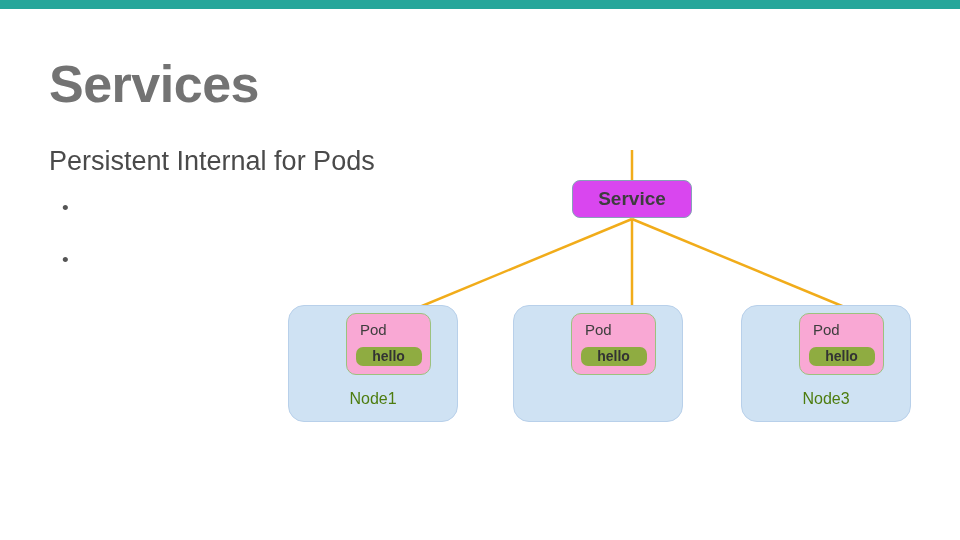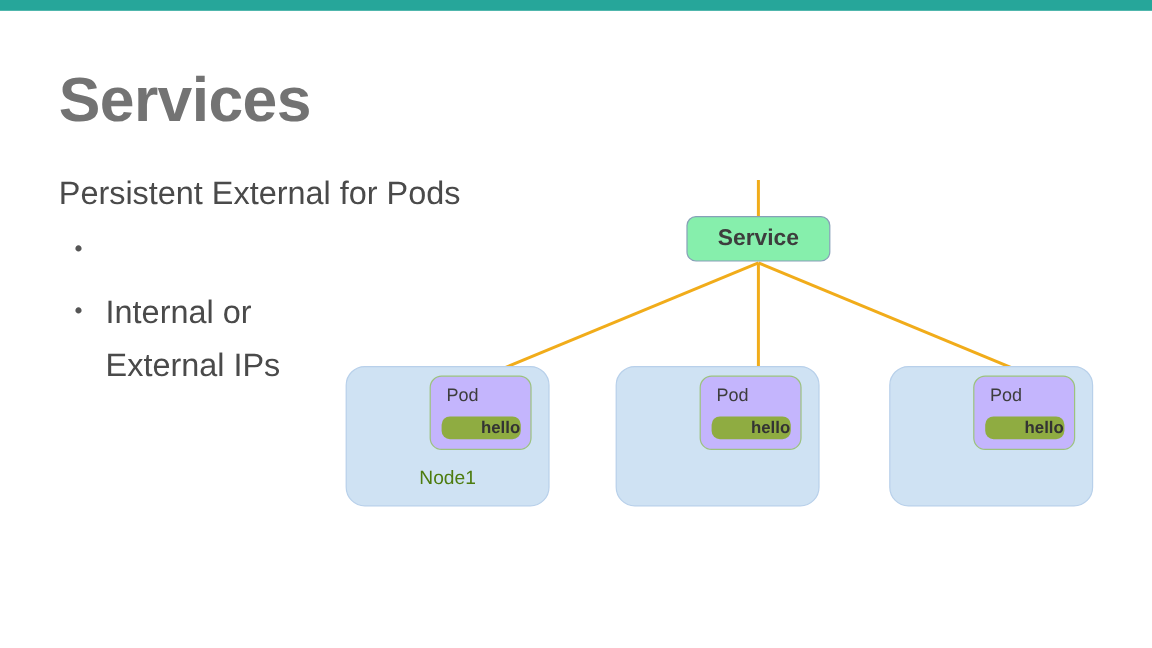--- a/index.html
+++ b/index.html
@@ -29,67 +29,66 @@
     margin-bottom:8px;
   }
   .bullet-marker{
     width:26px;flex:0 0 26px;font-size:19px;color:#555;line-height:44px;
   }
   .bullet-text{max-width:200px;}
   .diagram{position:absolute;left:0;top:0;width:960px;height:540px;}
   .connector-svg{position:absolute;left:0;top:0;}
   .service-box{
     position:absolute;left:572px;top:180px;width:120px;height:38px;
-    box-sizing:border-box;background:#86efac;border:1.5px solid #87a0b8;
+    box-sizing:border-box;background:#d946ef;border:1.5px solid #87a0b8;
     border-radius:8px;display:flex;align-items:center;justify-content:center;
     font-size:19px;font-weight:bold;color:#3d3d3d;
   }
   .node-box{
     position:absolute;top:305px;width:170px;height:117px;
     box-sizing:border-box;background:#cfe2f3;border:1.5px solid #b8d0ea;
     border-radius:16px;
   }
   .node-1{left:288px;}
   .node-2{left:513px;}
   .node-3{left:741px;}
   .node-label{
     position:absolute;bottom:13px;left:0;width:100%;text-align:center;
     font-size:16px;color:#4d7c0f;
   }
   .pod-box{
-    position:absolute;top:7px;right:14px;width:85px;height:62px;
-    box-sizing:border-box;background:#c4b5fd;border:1.5px solid #9cc27e;
+    position:absolute;top:7px;right:26px;width:85px;height:62px;
+    box-sizing:border-box;background:#f9a8d4;border:1.5px solid #9cc27e;
     border-radius:10px;
   }
   .pod-label{
     margin:7px 0 0 13px;font-size:15px;color:#3d3d3d;
   }
   .hello-badge{
     position:absolute;left:50%;transform:translateX(-50%);top:33px;
     width:66px;height:19px;background:#8fac41;border-radius:7px;
-    text-align:right;font-size:14px;font-weight:bold;color:#333333;
+    text-align:center;font-size:14px;font-weight:bold;color:#333333;
     line-height:19px;
   }
 </style>
 </head>
 <body>
 
 <div class="top-bar"></div>
 
 <div class="slide-title">Services</div>
 
-<div class="subtitle">Persistent External for Pods</div>
+<div class="subtitle">Persistent Internal for Pods</div>
 
 <div class="bullet-list">
   <div class="bullet-item">
     <span class="bullet-marker">•</span>
   </div>
   <div class="bullet-item">
     <span class="bullet-marker">•</span>
-    <span class="bullet-text">Internal or External IPs</span>
   </div>
 </div>
 
 <div class="diagram">
   <svg class="connector-svg" width="960" height="540">
     <line x1="632" y1="150" x2="632" y2="181" stroke="#F1AC1A" stroke-width="2.5"></line>
     <line x1="632" y1="219" x2="405" y2="313" stroke="#F1AC1A" stroke-width="2.5"></line>
     <line x1="632" y1="219" x2="632" y2="313" stroke="#F1AC1A" stroke-width="2.5"></line>
     <line x1="632" y1="219" x2="859" y2="313" stroke="#F1AC1A" stroke-width="2.5"></line>
   </svg>
@@ -109,14 +108,15 @@
       <div class="pod-label">Pod</div>
       <div class="hello-badge">hello</div>
     </div>
   </div>
 
   <div class="node-box node-3">
     <div class="pod-box">
       <div class="pod-label">Pod</div>
       <div class="hello-badge">hello</div>
     </div>
+    <div class="node-label">Node3</div>
   </div>
 </div>
 
 </body></html>

